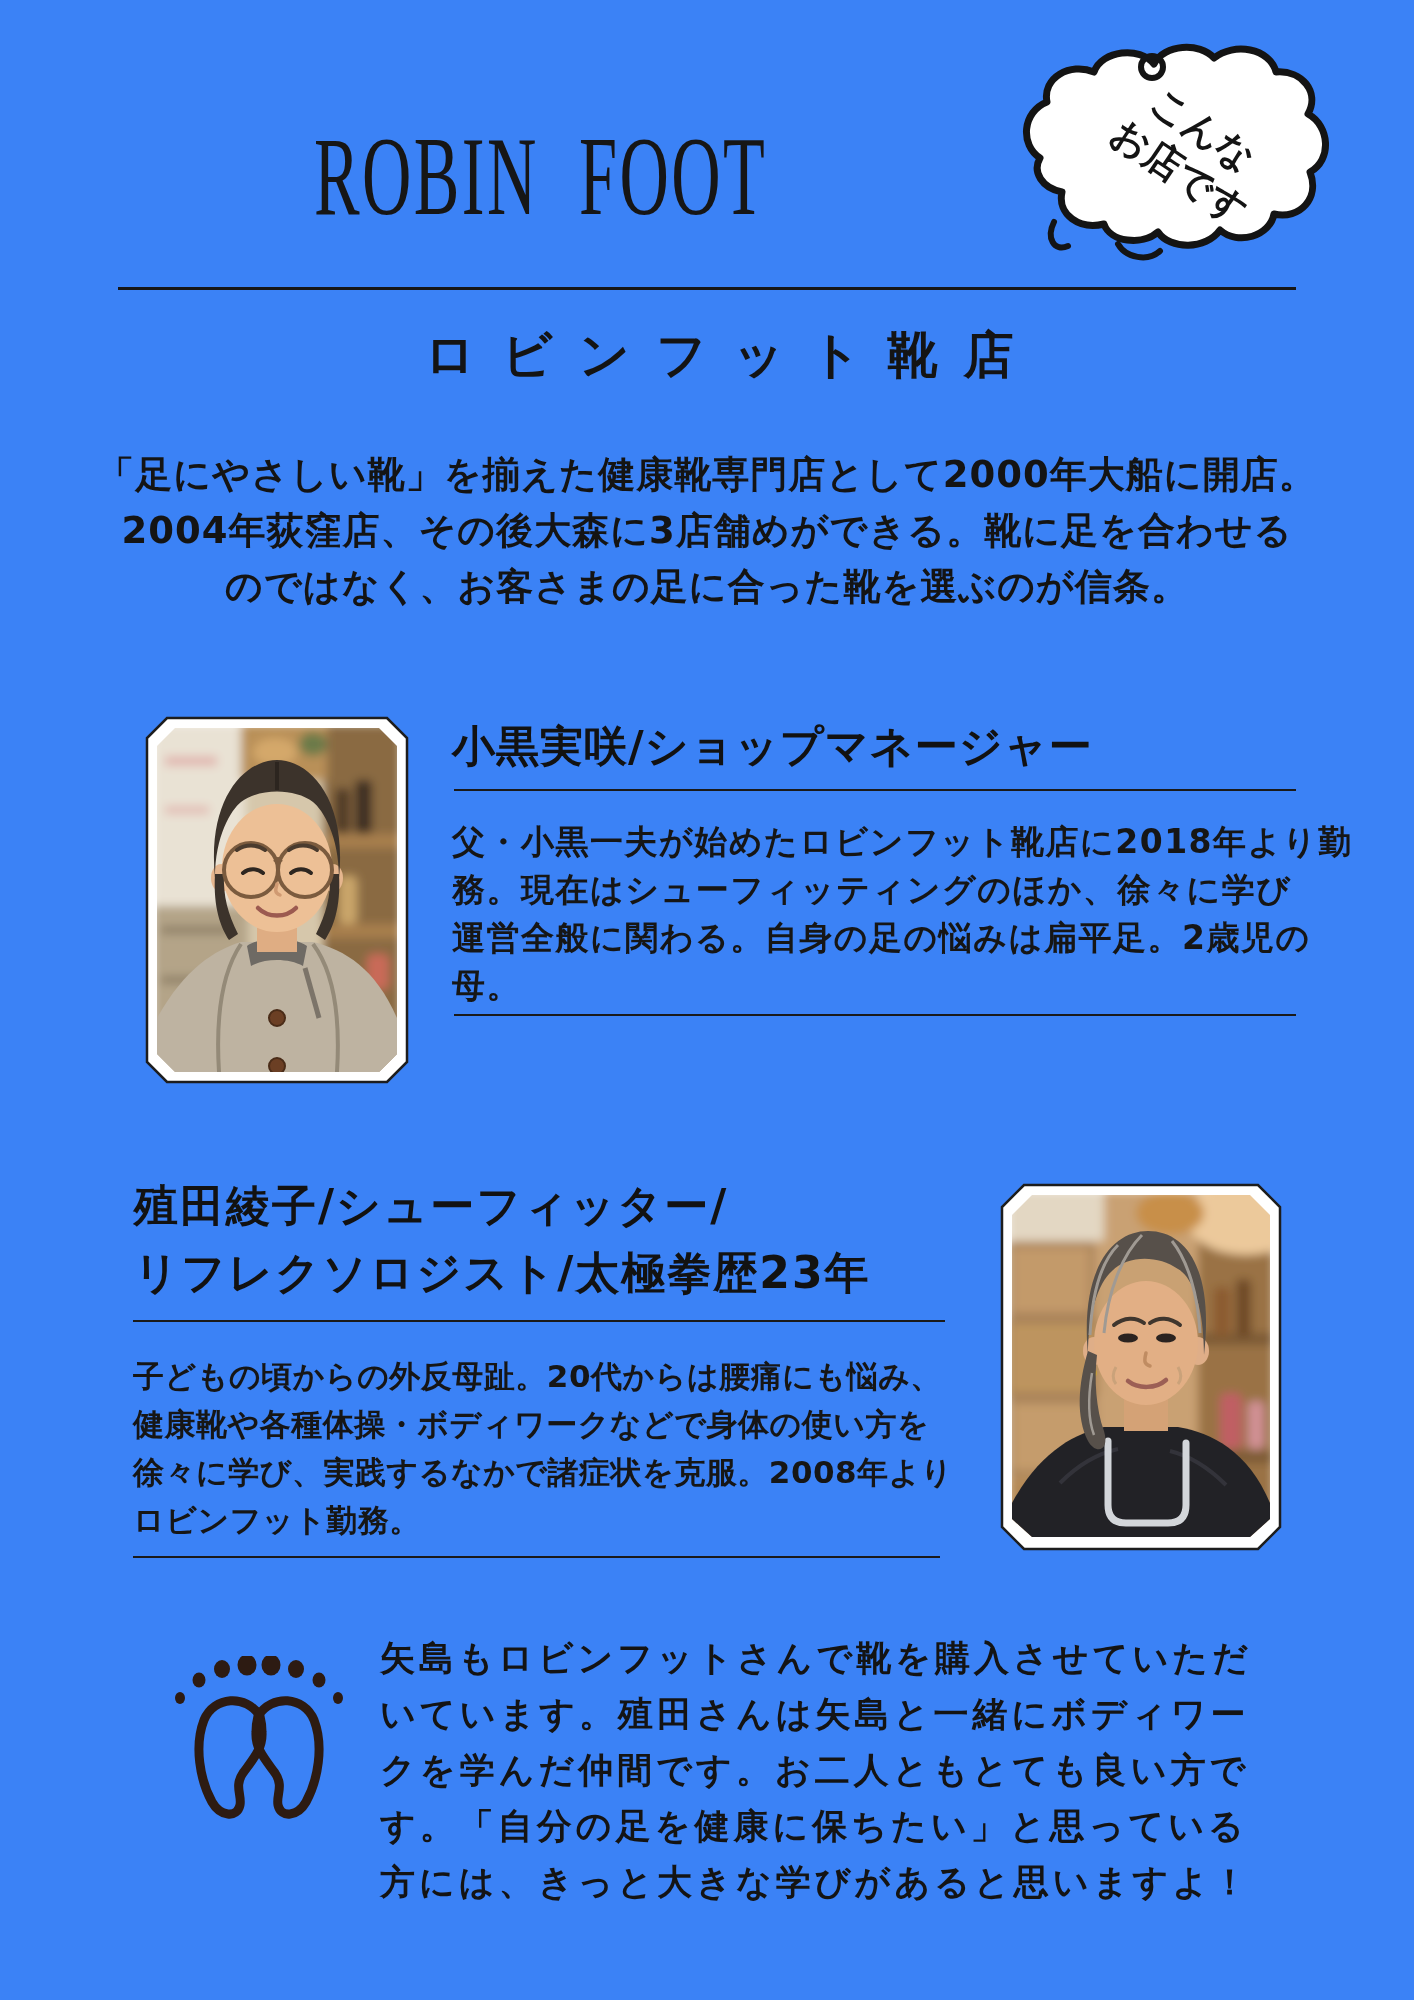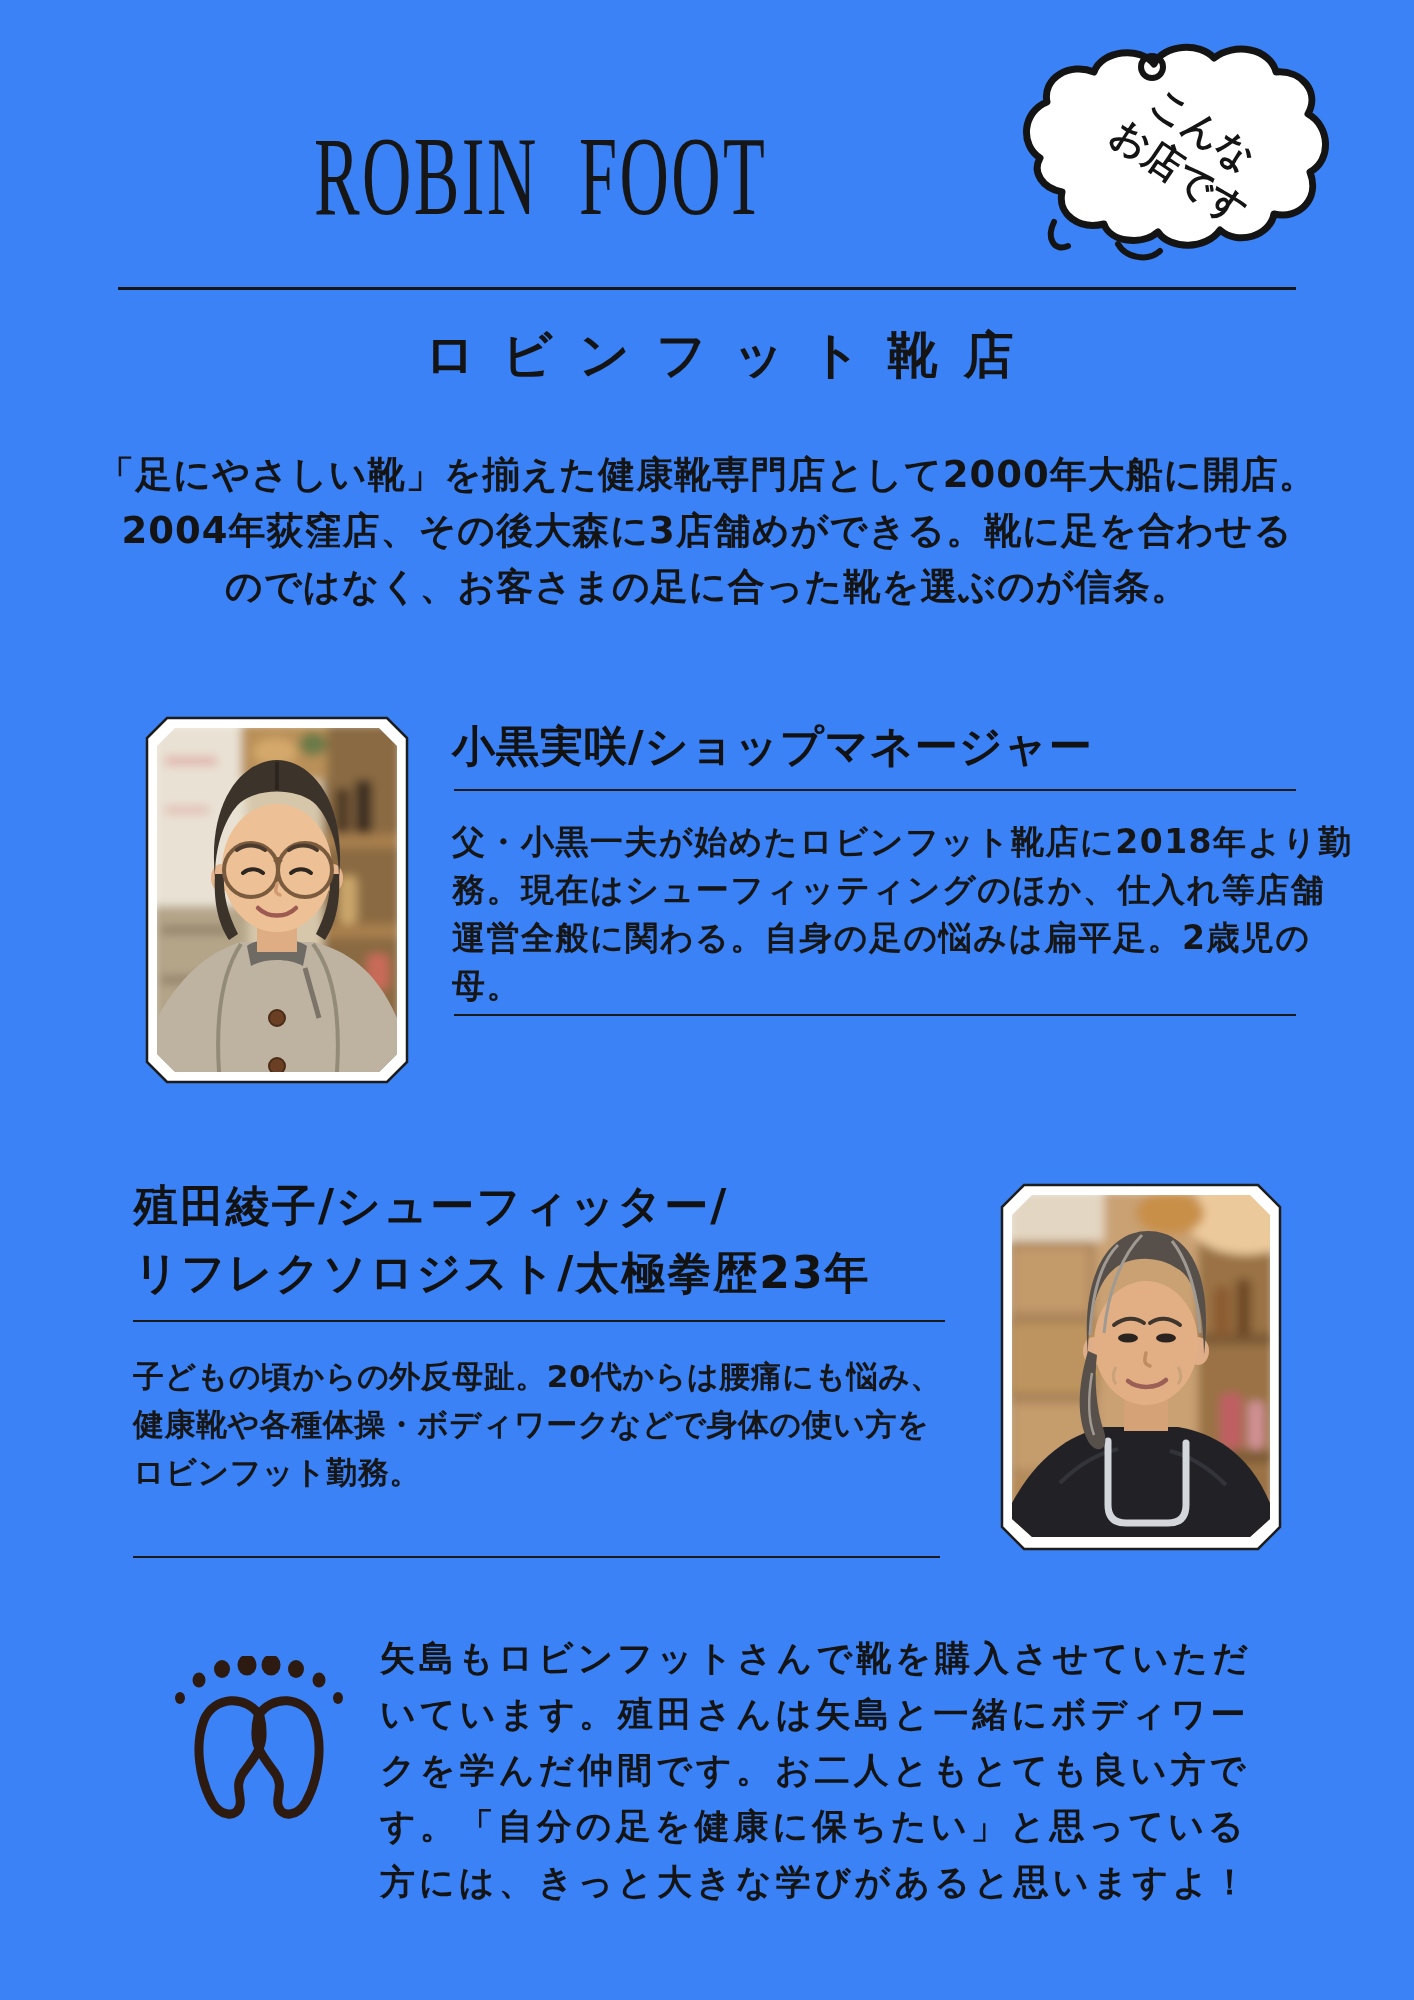--- a/index.html
+++ b/index.html
@@ -128,34 +128,35 @@
         <path d="M132,168 C130,175 130,177 135,179" fill="none" stroke="#d09a72" stroke-width="3.5" stroke-linecap="round"></path>
         <path d="M113,192 C123,202 141,202 151,192" fill="none" stroke="#9c5a50" stroke-width="4.5" stroke-linecap="round"></path>
       </g>
     </g>
   </svg>
 
   <div class="abs h-profile" style="left:452px;top:718px;">小黒実咲/ショップマネージャー</div>
   <div class="abs rule-thin" style="left:454px;top:789px;width:842px;"></div>
   <div class="abs bio" style="left:452px;top:818px;">
     <div>父・小黒一夫が始めたロビンフット靴店に2018年より勤</div>
-    <div>務。現在はシューフィッティングのほか、仕入れ等店舗</div>
+    <div>務。現在はシューフィッティングのほか、徐々に学び</div>
     <div>運営全般に関わる。自身の足の悩みは扁平足。2歳児の</div>
     <div>母。</div>
   </div>
   <div class="abs rule-thin" style="left:454px;top:1014px;width:842px;"></div>
 
   <div class="abs h-profile2" style="left:134px;top:1172px;">
     <div>殖田綾子/シューフィッター/</div>
     <div>リフレクソロジスト/太極拳歴23年</div>
   </div>
   <div class="abs rule-thin" style="left:133px;top:1320px;width:812px;"></div>
   <div class="abs bio2" style="left:133px;top:1352px;">
     <div>子どもの頃からの外反母趾。20代からは腰痛にも悩み、</div>
     <div>健康靴や各種体操・ボディワークなどで身体の使い方を</div>
+    <div>徐々に学び、実践するなかで諸症状を克服。2008年より</div>
     <div>ロビンフット勤務。</div>
   </div>
   <div class="abs rule-thin" style="left:133px;top:1556px;width:807px;"></div>
 
   <svg class="abs" style="left:1000px;top:1183px;" width="282" height="368" viewBox="0 0 282 368">
     <defs>
       <clipPath id="p2clip">
           <polygon points="32,12 250,12 270,32 270,336 250,354 32,354 12,336 12,32"></polygon>
         </clipPath>
       <filter id="blur2" x="-20%" y="-20%" width="140%" height="140%">

